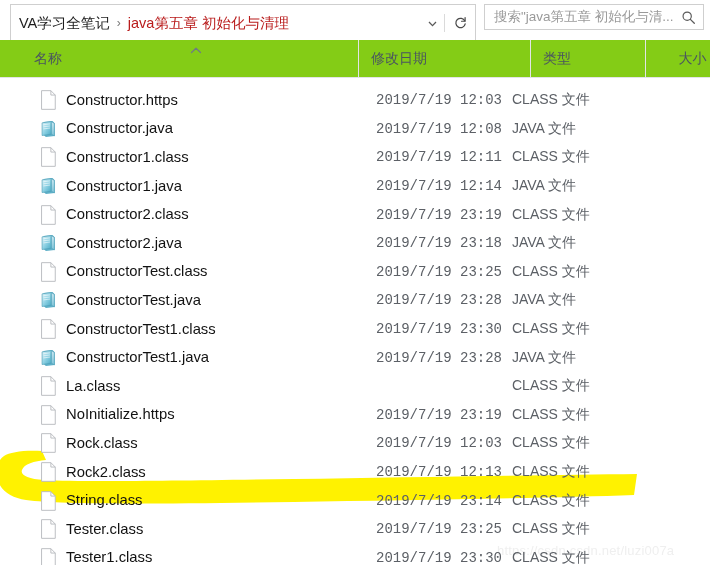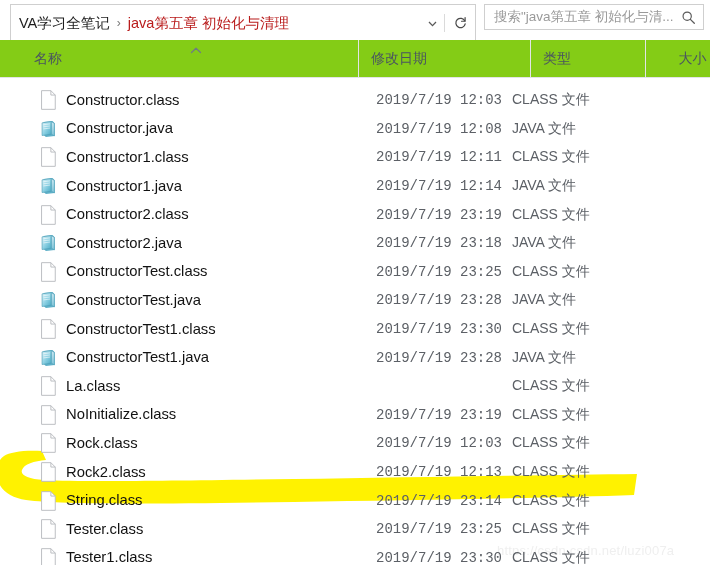--- a/index.html
+++ b/index.html
@@ -267,21 +267,21 @@
 
 <div id="filelist">
     <div class="row">
       <span class="cell-name">
         <span>
           <svg class="ficon" viewBox="0 0 17 21">
             <path d="M1.2,0.7 L11,0.7 L15.6,5.3 L15.6,20.3 L1.2,20.3 Z" fill="#ffffff" stroke="#b9bcc0" stroke-width="1"></path>
             <path d="M11,0.7 L11,5.3 L15.6,5.3" fill="none" stroke="#b9bcc0" stroke-width="1"></path>
           </svg>
         </span>
-        <span class="fname">Constructor.class</span>
+        <span class="fname">Constructor.https</span>
       </span>
       <span class="cell-date">2019/7/19 12:03</span>
       <span class="cell-type">CLASS 文件</span>
       <span class="cell-size"></span>
     </div>
     <div class="row">
       <span class="cell-name">
         <span>
           <svg class="ficon" viewBox="0 0 18 21">
             <defs>
@@ -485,21 +485,21 @@
       <span class="cell-size"></span>
     </div>
     <div class="row">
       <span class="cell-name">
         <span>
           <svg class="ficon" viewBox="0 0 17 21">
             <path d="M1.2,0.7 L11,0.7 L15.6,5.3 L15.6,20.3 L1.2,20.3 Z" fill="#ffffff" stroke="#b9bcc0" stroke-width="1"></path>
             <path d="M11,0.7 L11,5.3 L15.6,5.3" fill="none" stroke="#b9bcc0" stroke-width="1"></path>
           </svg>
         </span>
-        <span class="fname">NoInitialize.class</span>
+        <span class="fname">NoInitialize.https</span>
       </span>
       <span class="cell-date">2019/7/19 23:19</span>
       <span class="cell-type">CLASS 文件</span>
       <span class="cell-size"></span>
     </div>
     <div class="row">
       <span class="cell-name">
         <span>
           <svg class="ficon" viewBox="0 0 17 21">
             <path d="M1.2,0.7 L11,0.7 L15.6,5.3 L15.6,20.3 L1.2,20.3 Z" fill="#ffffff" stroke="#b9bcc0" stroke-width="1"></path>

